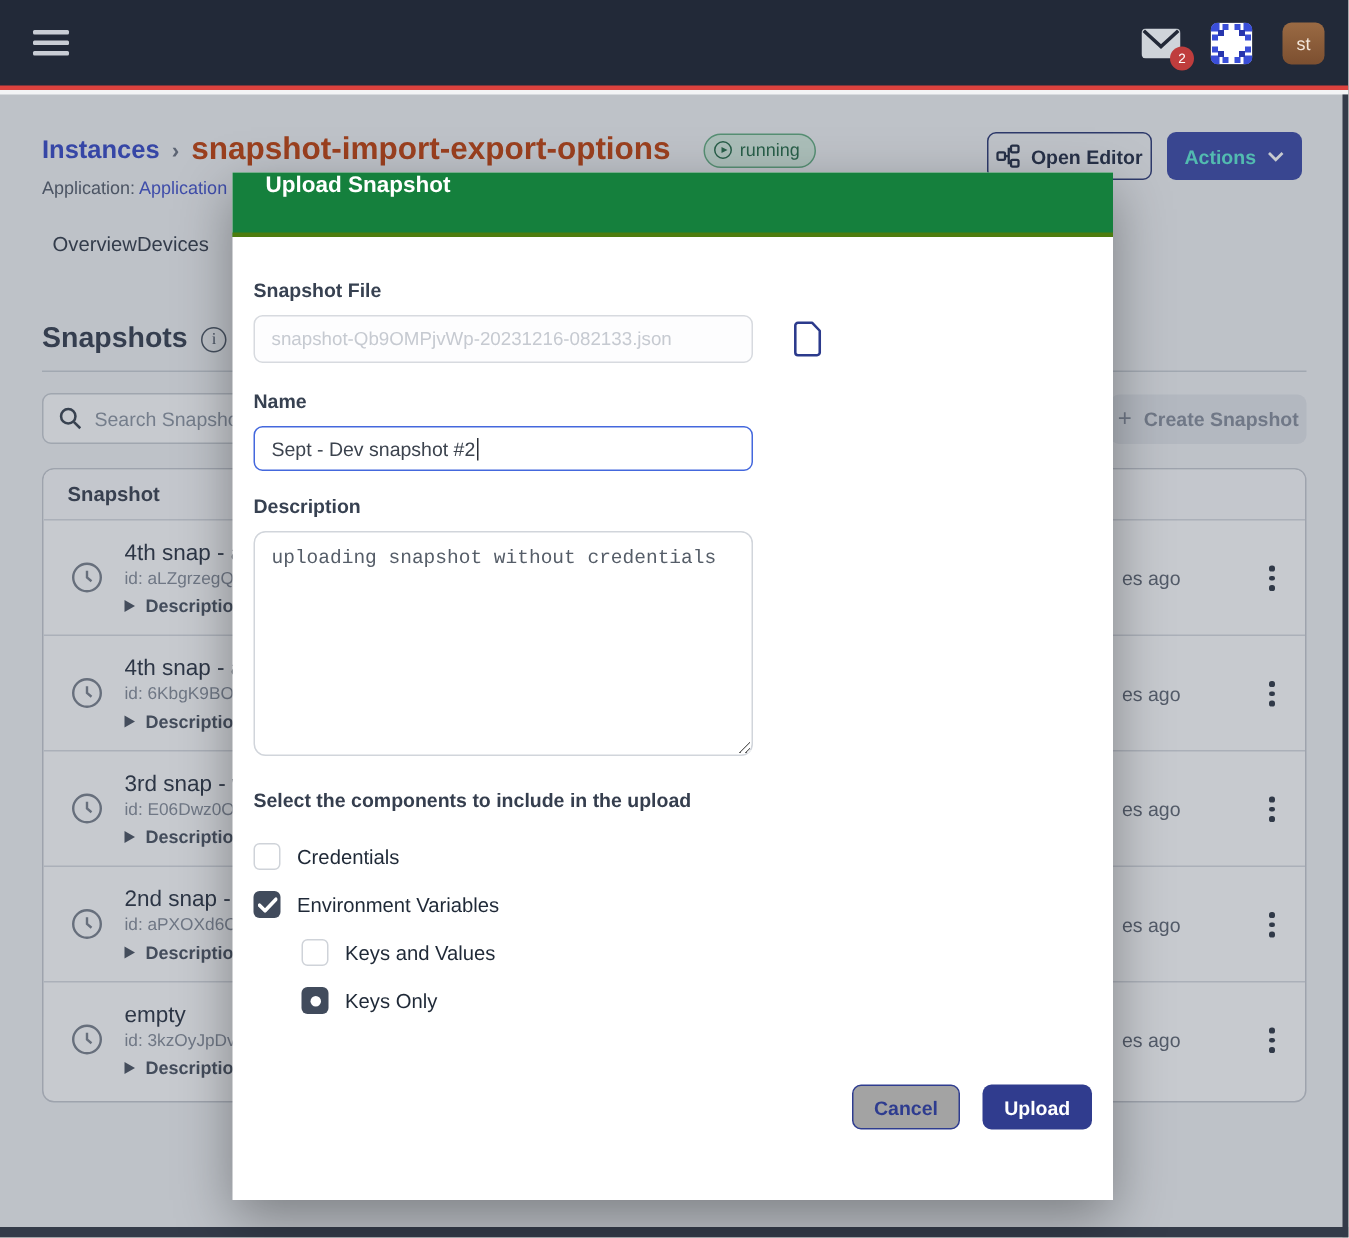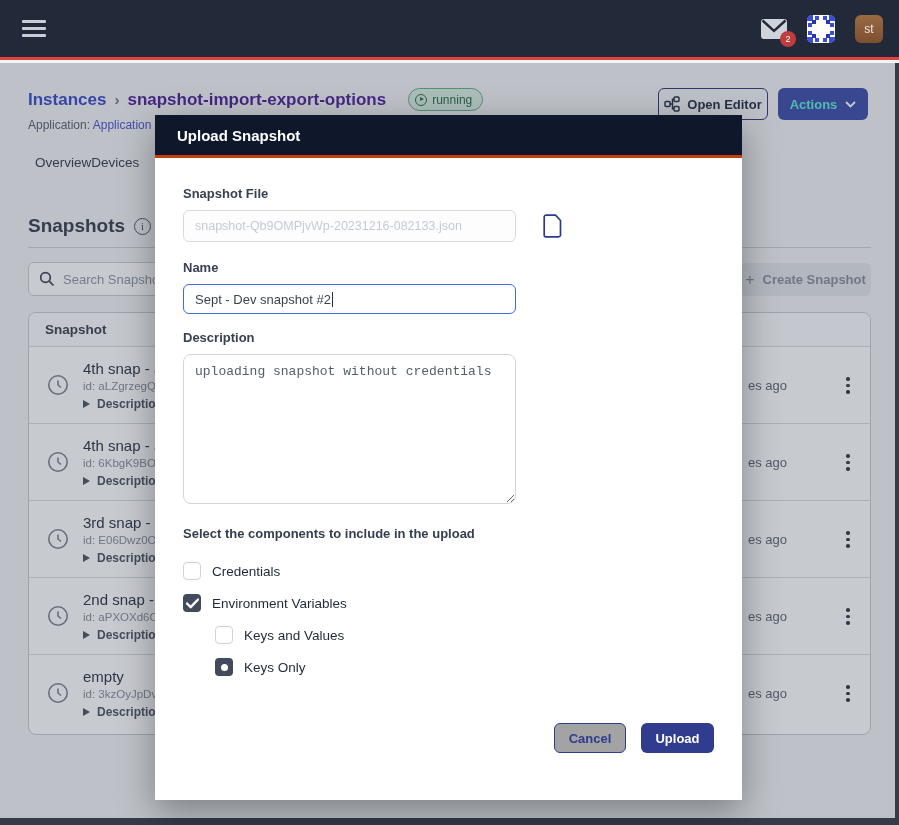--- a/index.html
+++ b/index.html
@@ -19,21 +19,21 @@
                 background:#bf3d3d; color:#fff; font-size:9px; display:flex; align-items:center; justify-content:center; }
   .pixel-avatar { width:28px; height:28px; border-radius:5px; overflow:hidden; cursor:pointer; }
   .user-avatar { width:28px; height:28px; border-radius:6px; background:linear-gradient(#9a6a43,#7c4f30);
                  color:#f3e6da; font-size:12px; display:flex; align-items:center; justify-content:center; cursor:pointer; }
 
   
   .page { position:absolute; top:63px; left:0; right:0; bottom:0; z-index:1; }
   .crumb-row { position:absolute; top:25px; left:28px; display:flex; align-items:center; gap:8px; }
   .crumb-link { color:#3649c6; font-size:17px; font-weight:bold; cursor:pointer; }
   .crumb-sep { color:#6b7280; font-size:15px; font-weight:bold; }
-  .crumb-current { color:#4c1d95; font-size:17px; font-weight:bold; }
+  .crumb-current { color:#c2410c; font-size:21px; font-weight:bold; }
   .badge-running { display:flex; align-items:center; gap:5px; margin-left:14px; background:#d9efe1;
                    border:1px solid #63ad80; border-radius:12px; height:23px; padding:0 10px 0 6px;
                    color:#256b47; font-size:12px; }
   .run-dot { width:12px; height:12px; border:1.5px solid #256b47; border-radius:50%; position:relative; }
   .run-dot::after { content:""; position:absolute; left:3.5px; top:2.5px; border-left:4px solid #256b47;
                     border-top:2.6px solid transparent; border-bottom:2.6px solid transparent; }
   .btn-open-editor { position:absolute; top:25px; left:658px; width:110px; height:32px; border:1.5px solid #2c3875;
                      border-radius:6px; display:flex; align-items:center; justify-content:center; gap:7px;
                      color:#222c44; font-size:13px; font-weight:bold; cursor:pointer; background:transparent; }
   .btn-actions { position:absolute; top:25px; left:778px; width:90px; height:32px; background:#3b49a8; border-radius:6px;
@@ -77,23 +77,23 @@
   .kebab i { width:3.5px; height:3.5px; border-radius:50%; background:#2f3744; }
 
   
   .overlay { position:absolute; top:63px; left:0; right:0; bottom:0; background:rgba(55,65,81,0.28); z-index:10; }
   .edge-right { position:absolute; top:63px; right:0; width:4px; bottom:0; background:#343b49; z-index:11; }
   .edge-bottom { position:absolute; left:0; right:0; bottom:0; height:7px; background:#343b49; z-index:11; }
 
   
   .modal { position:absolute; left:155px; top:115px; width:587px; height:685px; background:#fff; z-index:20;
            box-shadow:0 12px 35px rgba(0,0,0,.35); }
-  .modal-header { height:43px; background:#0f172a; border-bottom:3px solid #c2410c; display:flex; align-items:center; padding:0 22px; }
+  .modal-header { height:43px; background:#15803d; border-bottom:3px solid #4d7c0f; display:flex; align-items:flex-start; padding:0 22px; }
   .modal-title { color:#fff; font-size:15px; font-weight:bold; }
-  .modal-body { padding:28px 28px 0; }
+  .modal-body { padding:28px 14px 0; }
   .field-label { font-size:13px; font-weight:600; color:#374151; height:16px; }
   .file-row { display:flex; align-items:center; gap:26px; margin-top:8px; }
   .input-disabled { width:333px; height:32px; border:1px solid #d7dadf; border-radius:6px; background:#fdfdfe;
                     display:flex; align-items:center; padding:0 11px; font-size:12.5px; color:#c6cad1;
                     white-space:nowrap; overflow:hidden; }
   .file-btn { cursor:pointer; display:flex; }
   .lbl-name { margin-top:18px; }
   .input-focused { width:333px; height:30px; margin-top:8px; border:1.7px solid #4468dd; border-radius:6px; background:#fff;
                    display:flex; align-items:center; padding:0 11px; font-size:13px; color:#3c434e; cursor:text; }
   .caret { width:1px; height:15px; background:#2b2f36; margin-left:1px; }

